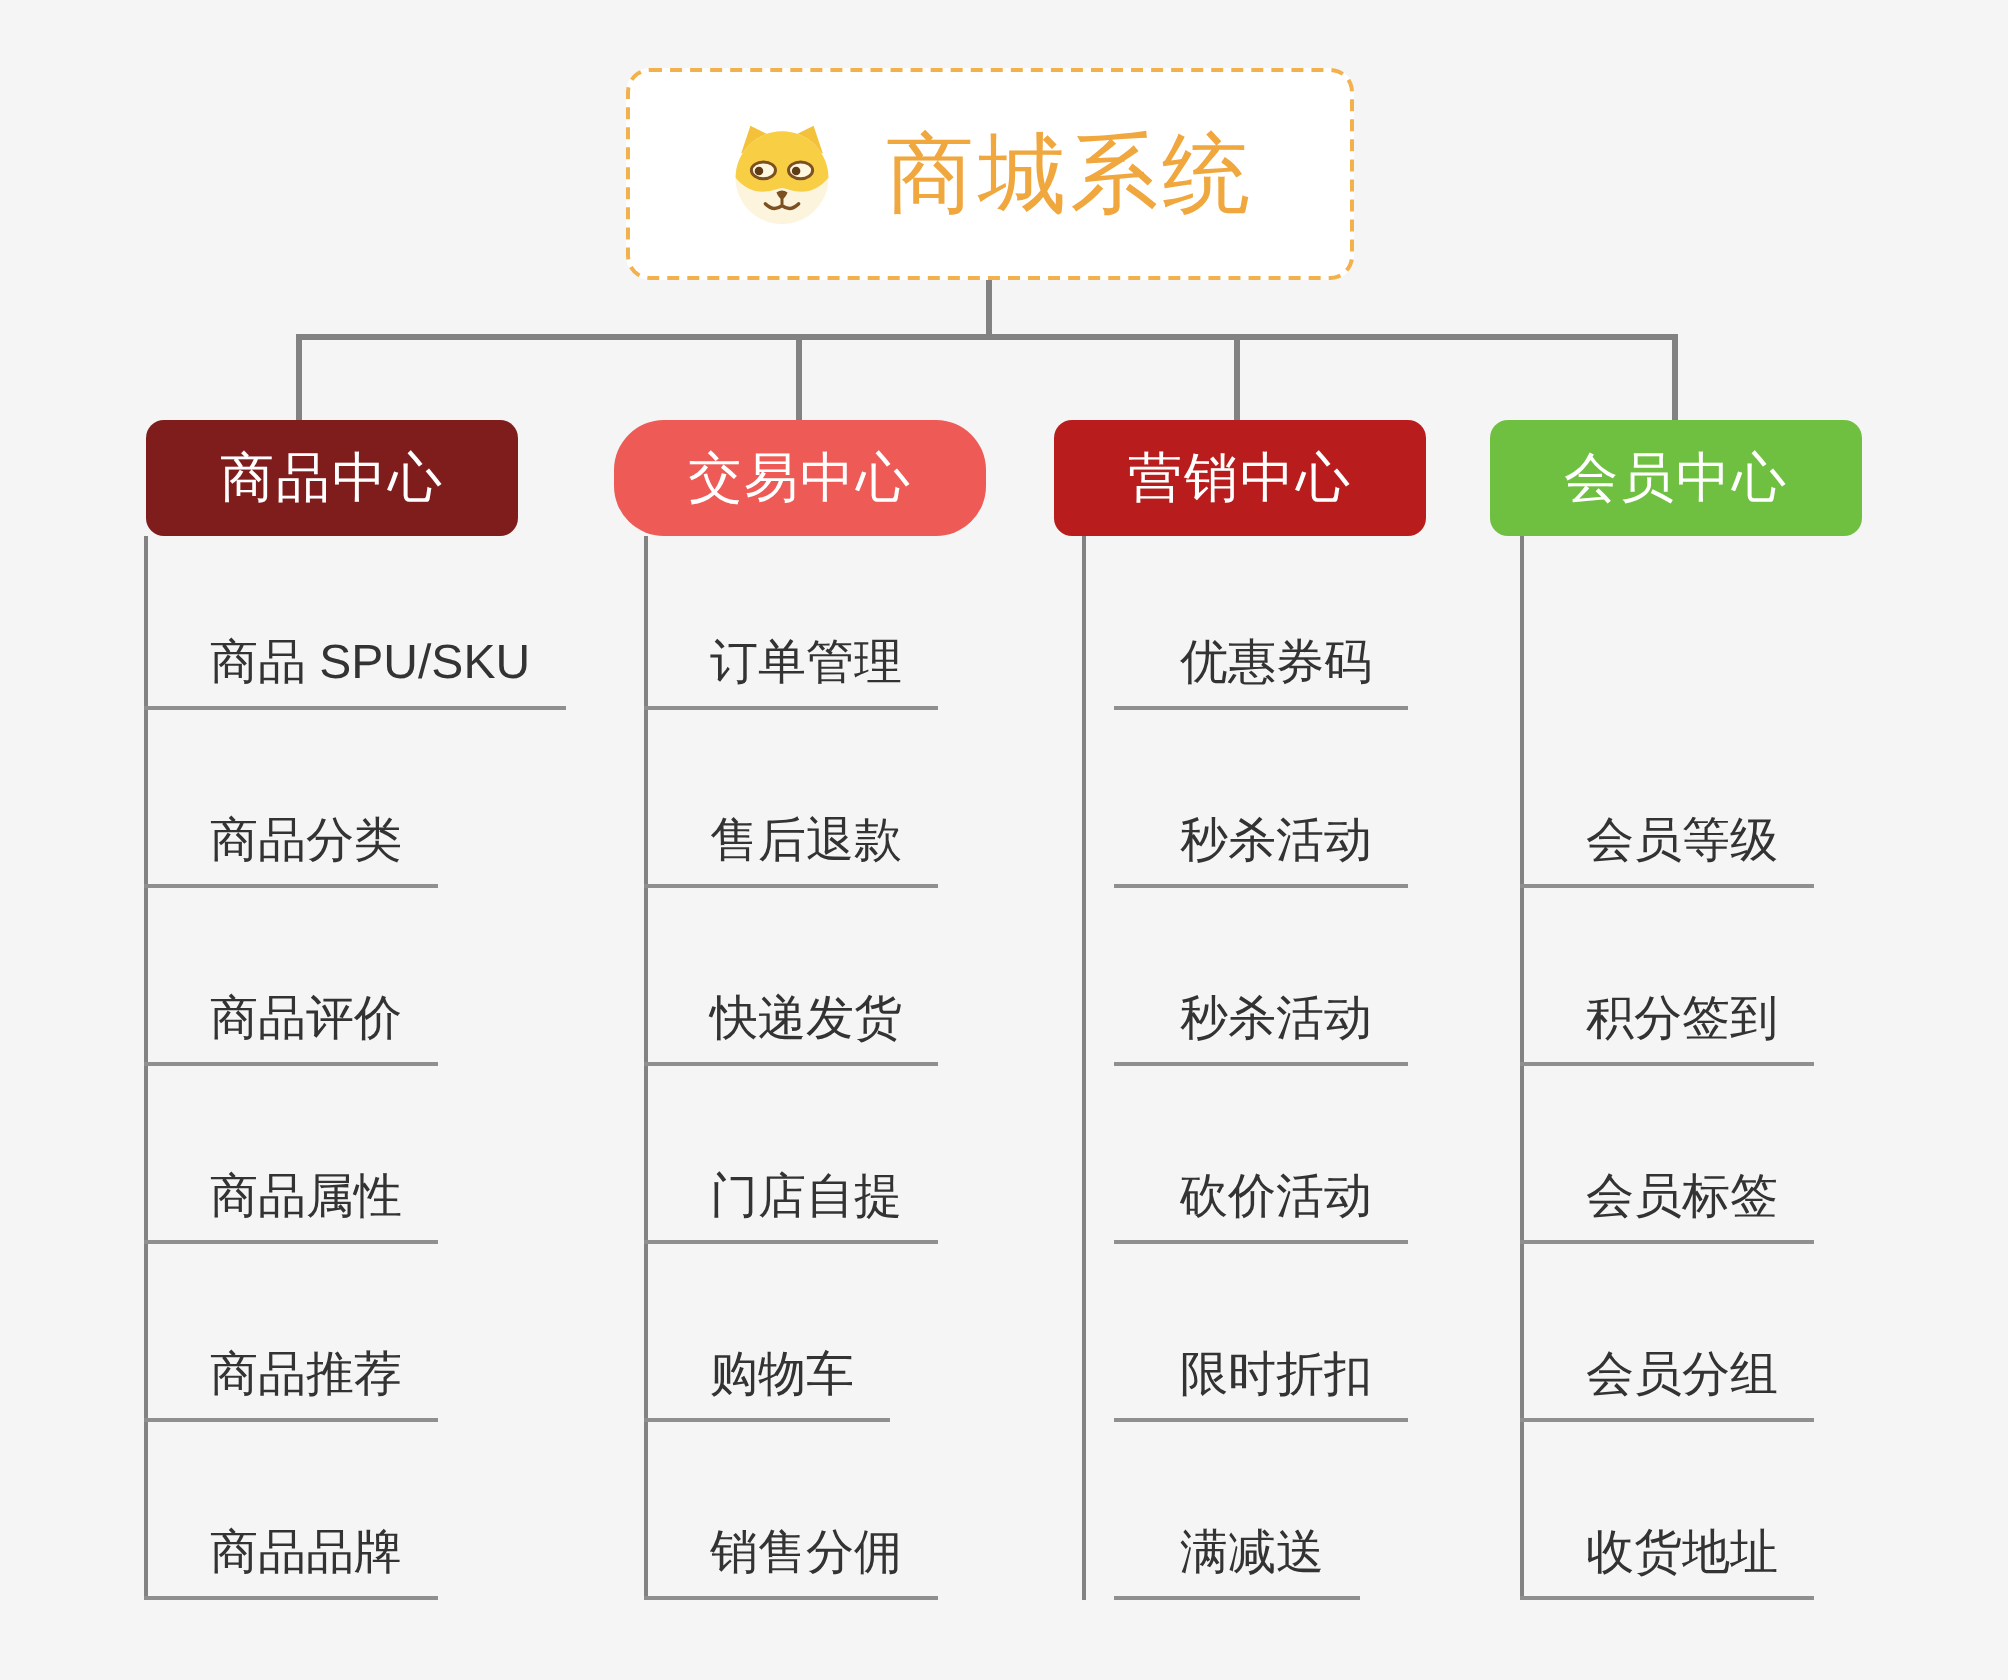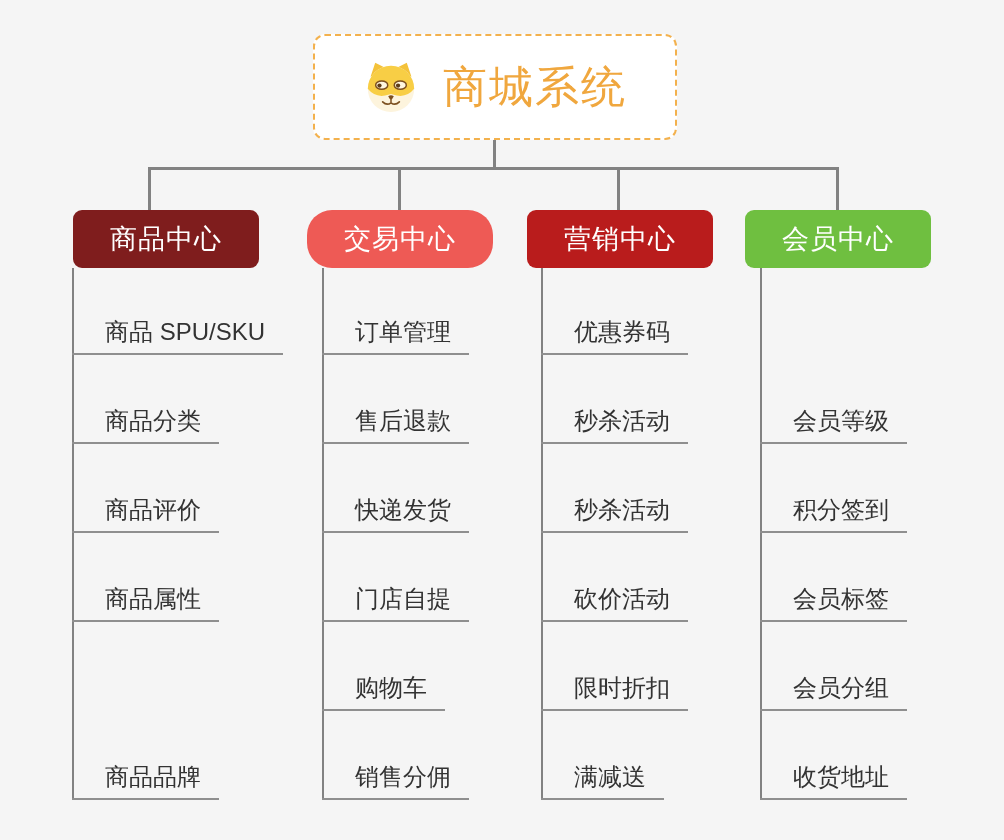--- a/index.html
+++ b/index.html
@@ -50,21 +50,21 @@
   .leaf{
     position:absolute;
     font-size:24px;
     line-height:29px;
     color:var(--leaf_text,#333333);
     padding:0 18px 7px 33px;
     border-bottom:2px solid var(--underline,#8f8f8f);
     white-space:nowrap;
     cursor:pointer;
   }
-  .c1{left:72px}.c2{left:322px}.c3{left:541px}.c4{left:760px}
+  .c1{left:72px}.c2{left:322px}.c3{left:557px}.c4{left:760px}
   .r1{top:317px}.r2{top:406px}.r3{top:495px}.r4{top:584px}.r5{top:673px}.r6{top:762px}
 </style>
 </head>
 <body>
 
 <div class="canvas">
 
   <div class="ln v" style="left:493px;top:139px;height:30px"></div>
   <div class="ln h" style="left:148px;top:167px;width:691px"></div>
   <div class="ln v" style="left:148px;top:167px;height:43px"></div>
@@ -98,20 +98,21 @@
 
   <div class="trunk" style="left:72px"></div>
   <div class="trunk" style="left:322px"></div>
   <div class="trunk" style="left:541px"></div>
   <div class="trunk" style="left:760px"></div>
 
   <div class="leaf c1 r2">商品分类</div>
   <div class="leaf c1 r1">商品 SPU/SKU</div>
   <div class="leaf c1 r3">商品评价</div>
   <div class="leaf c1 r4">商品属性</div>
+  <div class="leaf c1 r5">商品推荐</div>
   <div class="leaf c1 r6">商品品牌</div>
 
   <div class="leaf c2 r1">订单管理</div>
   <div class="leaf c2 r2">售后退款</div>
   <div class="leaf c2 r3">快递发货</div>
   <div class="leaf c2 r4">门店自提</div>
   <div class="leaf c2 r5">购物车</div>
   <div class="leaf c2 r6">销售分佣</div>
 
   <div class="leaf c3 r1">优惠券码</div>

